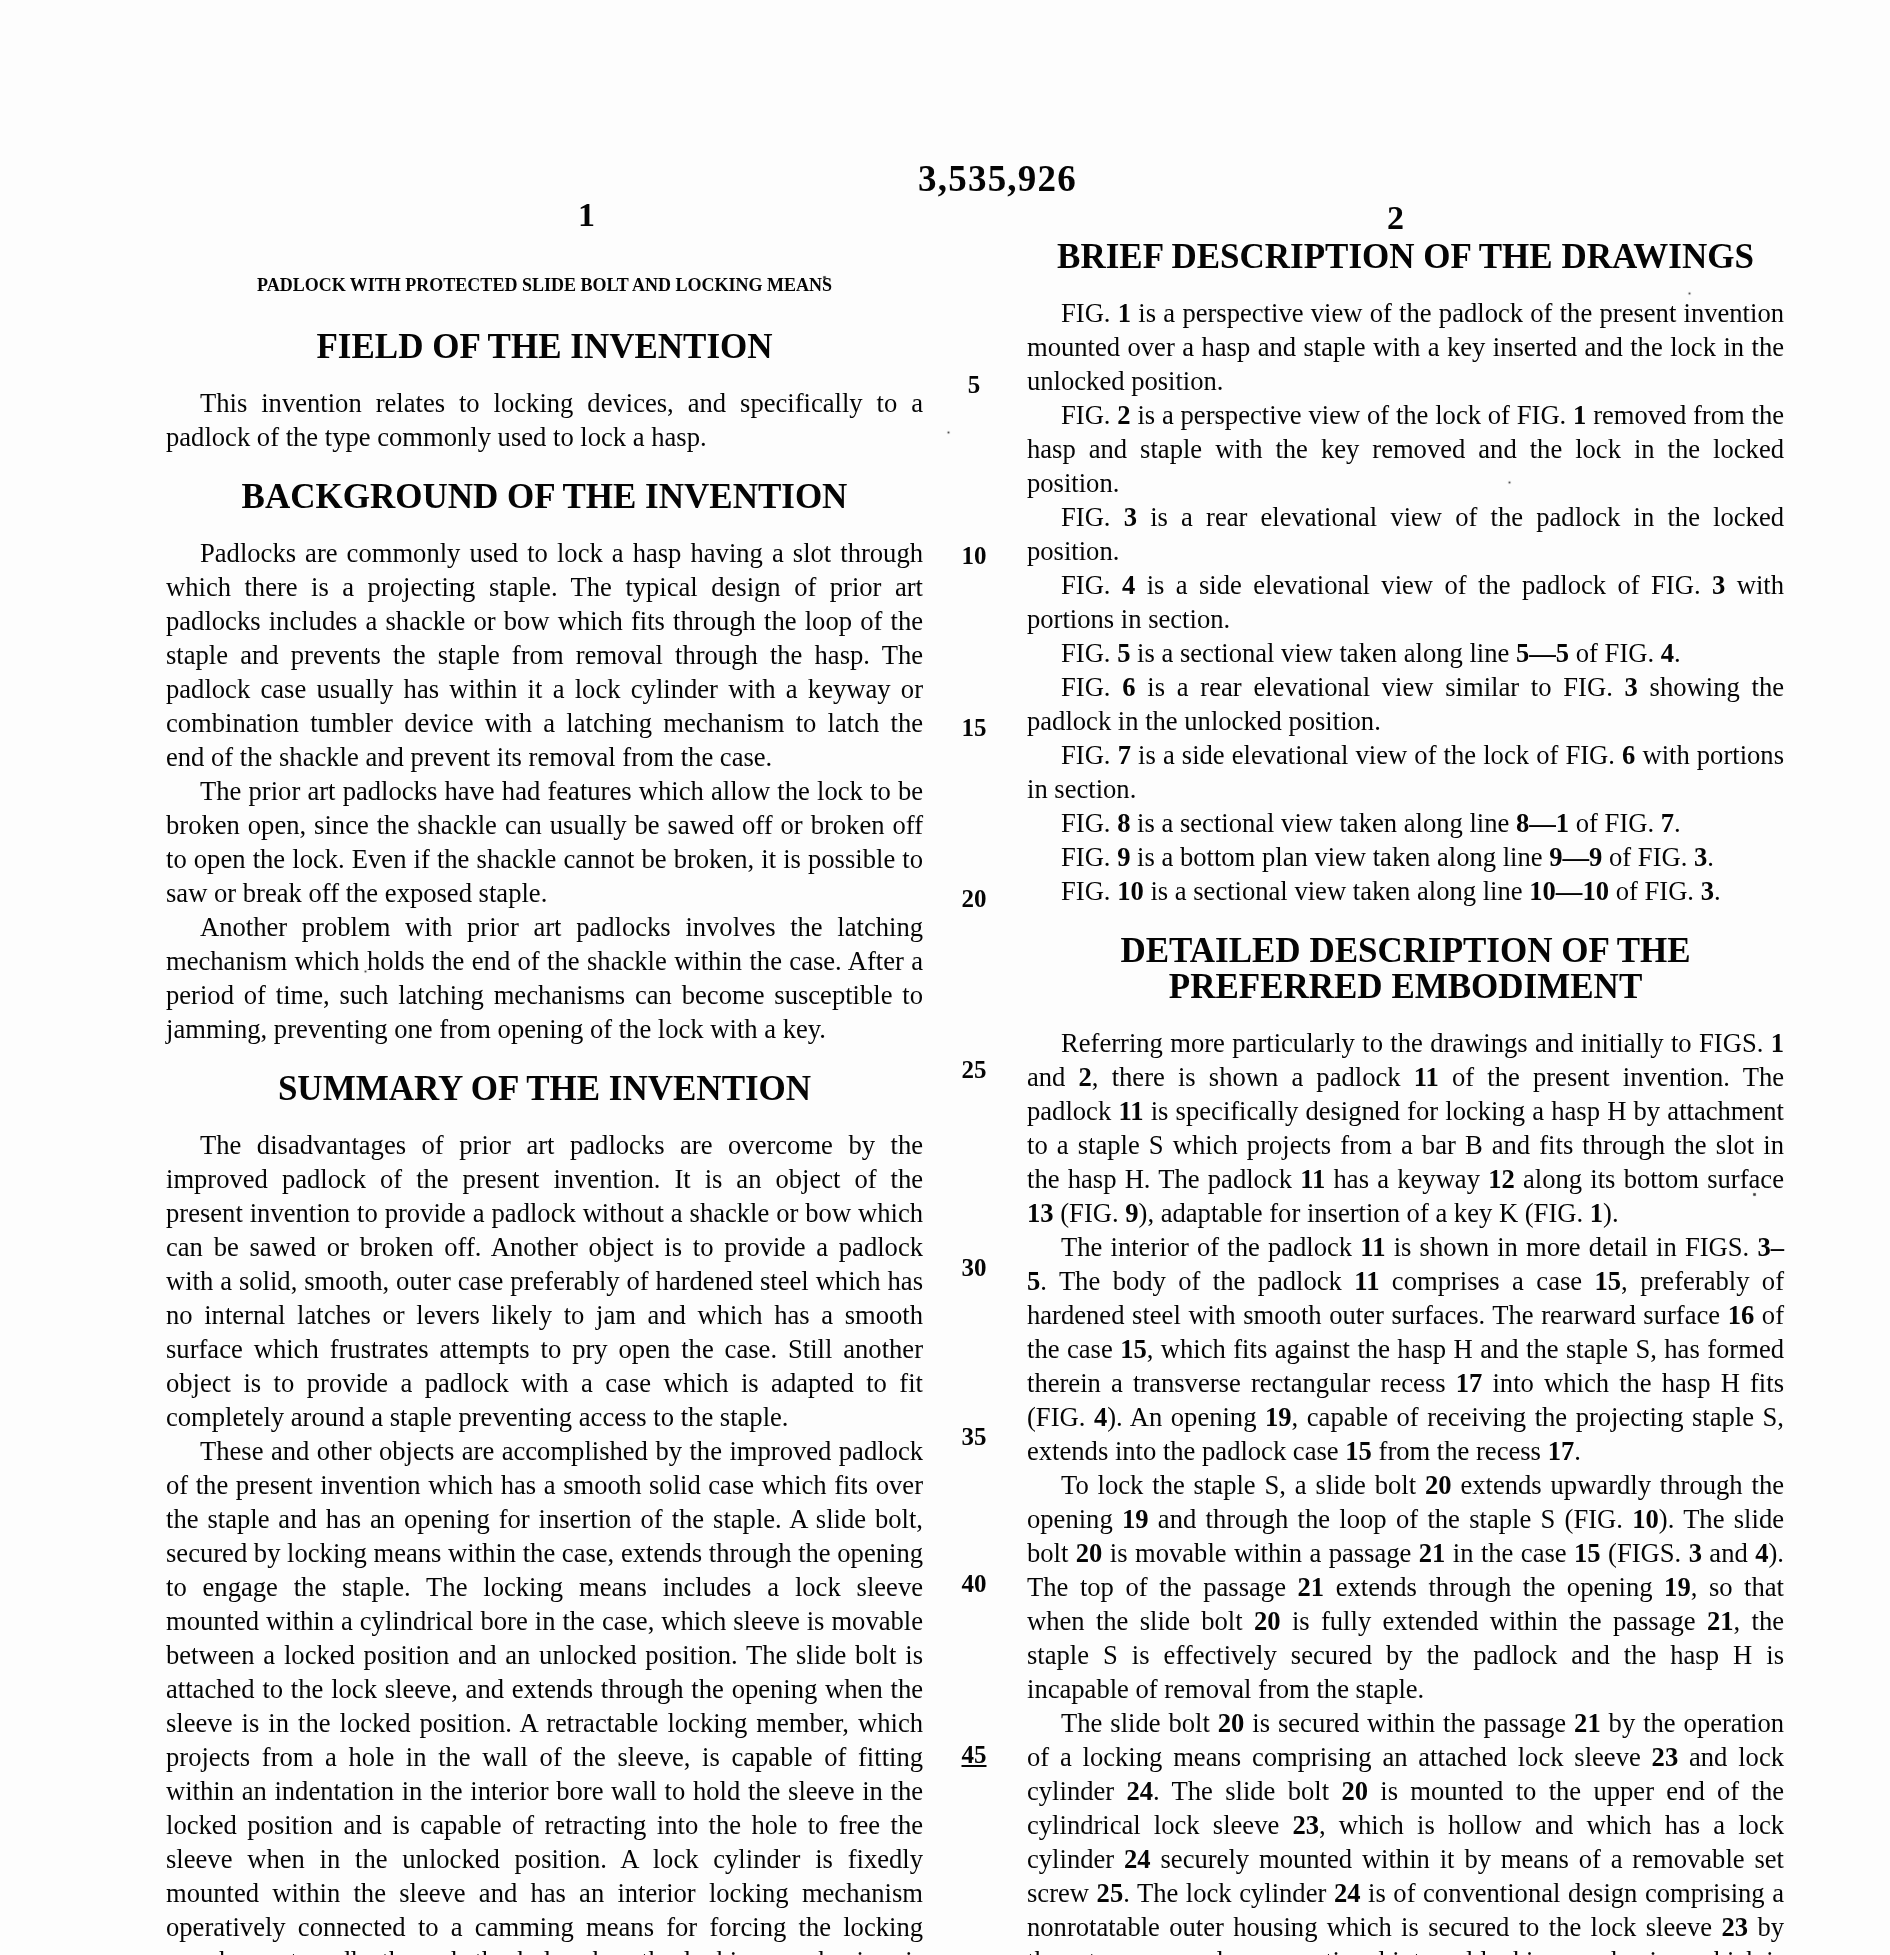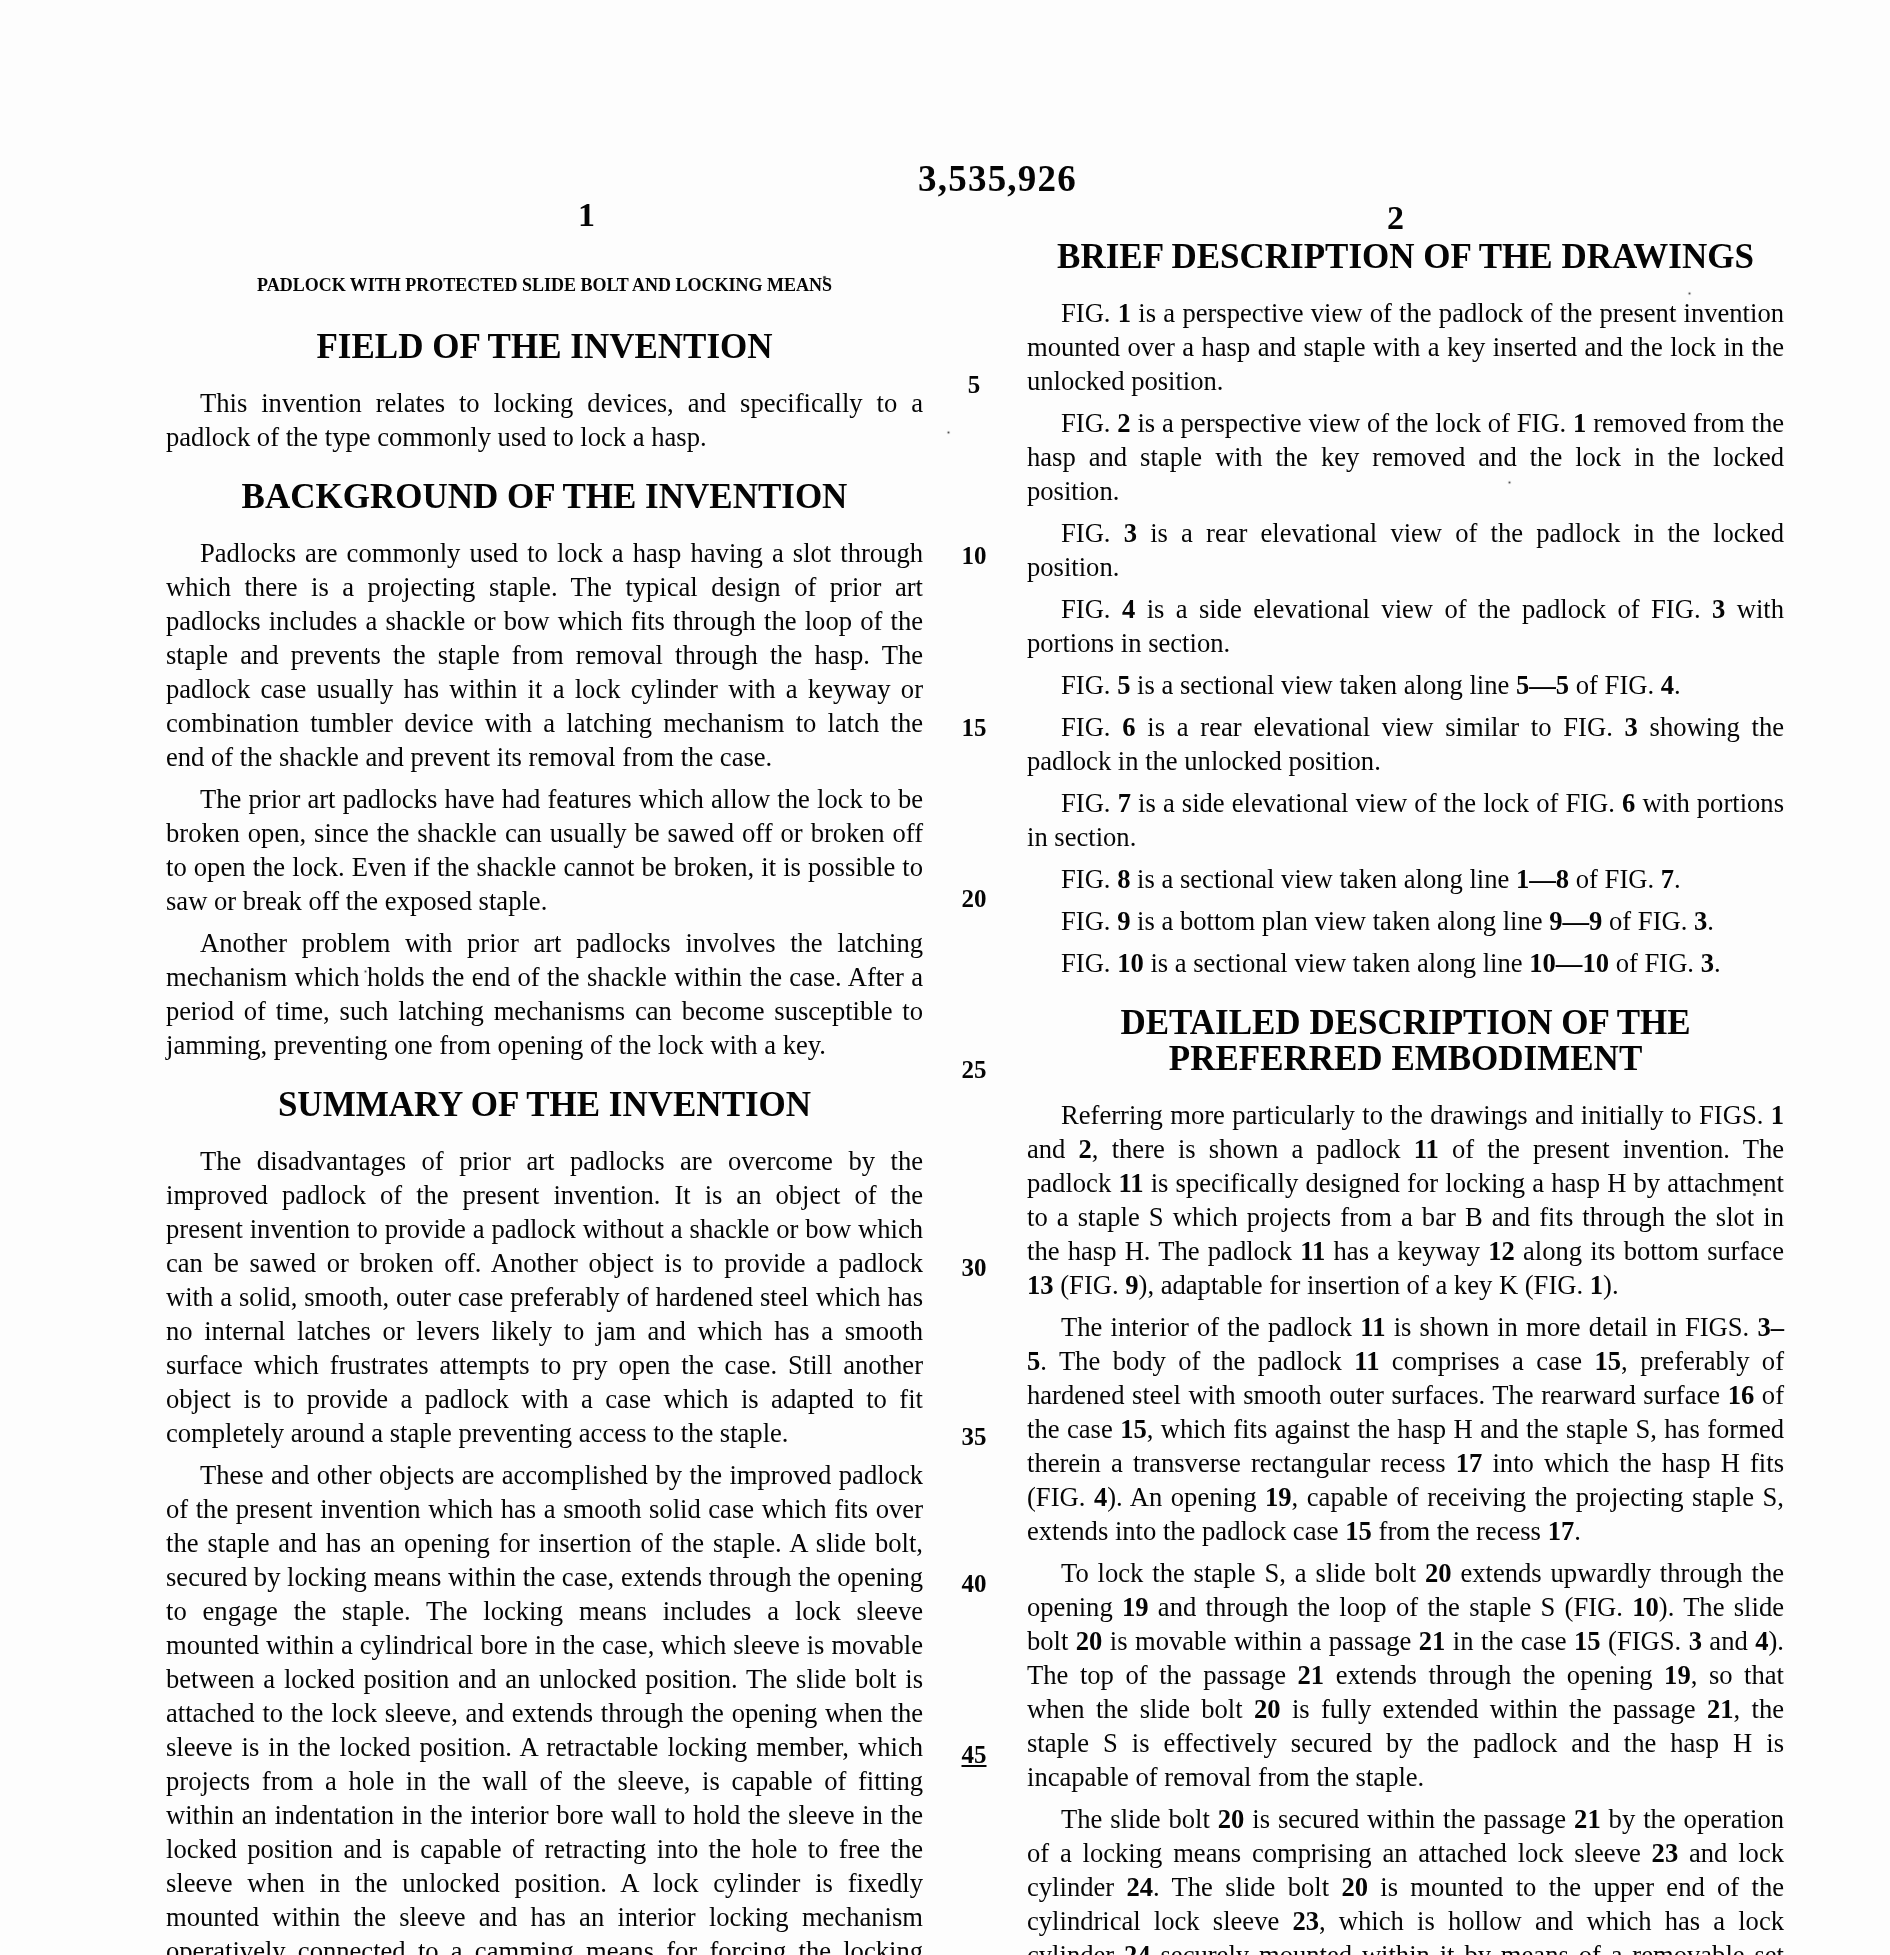--- a/index.html
+++ b/index.html
@@ -33,21 +33,21 @@
     font-weight: bold; text-align: center; text-indent: 0;
     font-size: 18px; line-height: 37px;
     margin: 0 23.5px 18px 23.5px;
   }
   .block-heading {
     font-weight: bold; text-align: center; text-indent: 0;
     font-size: 35px; line-height: 36px;
     margin: 25px 15.6px 21px 15.6px;
   }
   .block-heading:first-child { margin-top: 0; }
-  .block-para { text-indent: 34px; margin-top: 8px; }
+  .block-para { text-indent: 34px; }
   .block-para b { font-weight: bold; }
 
   .gutter { position: absolute; inset: 0; }
   .gutter-num {
     position: absolute; left: 938px; width: 72px;
     text-align: center; font-size: 25px; font-weight: bold; line-height: 33px;
   }
 
   
   .specks {
@@ -90,21 +90,21 @@
 
   <div class="column column-right" id="right-col">
       <div class="block-heading">BRIEF DESCRIPTION OF THE DRAWINGS</div>
       <div class="block-para">FIG. <b>1</b> is a perspective view of the padlock of the present invention mounted over a hasp and staple with a key inserted and the lock in the unlocked position.</div>
       <div class="block-para">FIG. <b>2</b> is a perspective view of the lock of FIG. <b>1</b> removed from the hasp and staple with the key removed and the lock in the locked position.</div>
       <div class="block-para">FIG. <b>3</b> is a rear elevational view of the padlock in the locked position.</div>
       <div class="block-para">FIG. <b>4</b> is a side elevational view of the padlock of FIG. <b>3</b> with portions in section.</div>
       <div class="block-para">FIG. <b>5</b> is a sectional view taken along line <b>5—5</b> of FIG. <b>4</b>.</div>
       <div class="block-para">FIG. <b>6</b> is a rear elevational view similar to FIG. <b>3</b> showing the padlock in the unlocked position.</div>
       <div class="block-para">FIG. <b>7</b> is a side elevational view of the lock of FIG. <b>6</b> with portions in section.</div>
-      <div class="block-para">FIG. <b>8</b> is a sectional view taken along line <b>1—8</b> of FIG. <b>7</b>.</div>
+      <div class="block-para">FIG. <b>8</b> is a sectional view taken along line <b>8—1</b> of FIG. <b>7</b>.</div>
       <div class="block-para">FIG. <b>9</b> is a bottom plan view taken along line <b>9—9</b> of FIG. <b>3</b>.</div>
       <div class="block-para">FIG. <b>10</b> is a sectional view taken along line <b>10—10</b> of FIG. <b>3</b>.</div>
       <div class="block-heading">DETAILED DESCRIPTION OF THE PREFERRED EMBODIMENT</div>
       <div class="block-para">Referring more particularly to the drawings and initially to FIGS. <b>1</b> and <b>2</b>, there is shown a padlock <b>11</b> of the present invention. The padlock <b>11</b> is specifically designed for locking a hasp H by attachment to a staple S which projects from a bar B and fits through the slot in the hasp H. The padlock <b>11</b> has a keyway <b>12</b> along its bottom surface <b>13</b> (FIG. <b>9</b>), adaptable for insertion of a key K (FIG. <b>1</b>).</div>
       <div class="block-para">The interior of the padlock <b>11</b> is shown in more detail in FIGS. <b>3–5</b>. The body of the padlock <b>11</b> comprises a case <b>15</b>, preferably of hardened steel with smooth outer surfaces. The rearward surface <b>16</b> of the case <b>15</b>, which fits against the hasp H and the staple S, has formed therein a transverse rectangular recess <b>17</b> into which the hasp H fits (FIG. <b>4</b>). An opening <b>19</b>, capable of receiving the projecting staple S, extends into the padlock case <b>15</b> from the recess <b>17</b>.</div>
       <div class="block-para">To lock the staple S, a slide bolt <b>20</b> extends upwardly through the opening <b>19</b> and through the loop of the staple S (FIG. <b>10</b>). The slide bolt <b>20</b> is movable within a passage <b>21</b> in the case <b>15</b> (FIGS. <b>3</b> and <b>4</b>). The top of the passage <b>21</b> extends through the opening <b>19</b>, so that when the slide bolt <b>20</b> is fully extended within the passage <b>21</b>, the staple S is effectively secured by the padlock and the hasp H is incapable of removal from the staple.</div>
       <div class="block-para">The slide bolt <b>20</b> is secured within the passage <b>21</b> by the operation of a locking means comprising an attached lock sleeve <b>23</b> and lock cylinder <b>24</b>. The slide bolt <b>20</b> is mounted to the upper end of the cylindrical lock sleeve <b>23</b>, which is hollow and which has a lock cylinder <b>24</b> securely mounted within it by means of a removable set screw <b>25</b>. The lock cylinder <b>24</b> is of conventional design comprising a nonrotatable outer housing which is secured to the lock sleeve <b>23</b> by the set screw , and a conventional internal locking mechanism which is capable of turning only when a key is inserted into the keyway , activating tumblers in the internal locking mechanism. A rotatable camming disk  is connected to the internal locking mechanism and is mounted at the upper end of the lock cylinder . By</div>
     </div>
 
   <div class="gutter" id="gutter">

